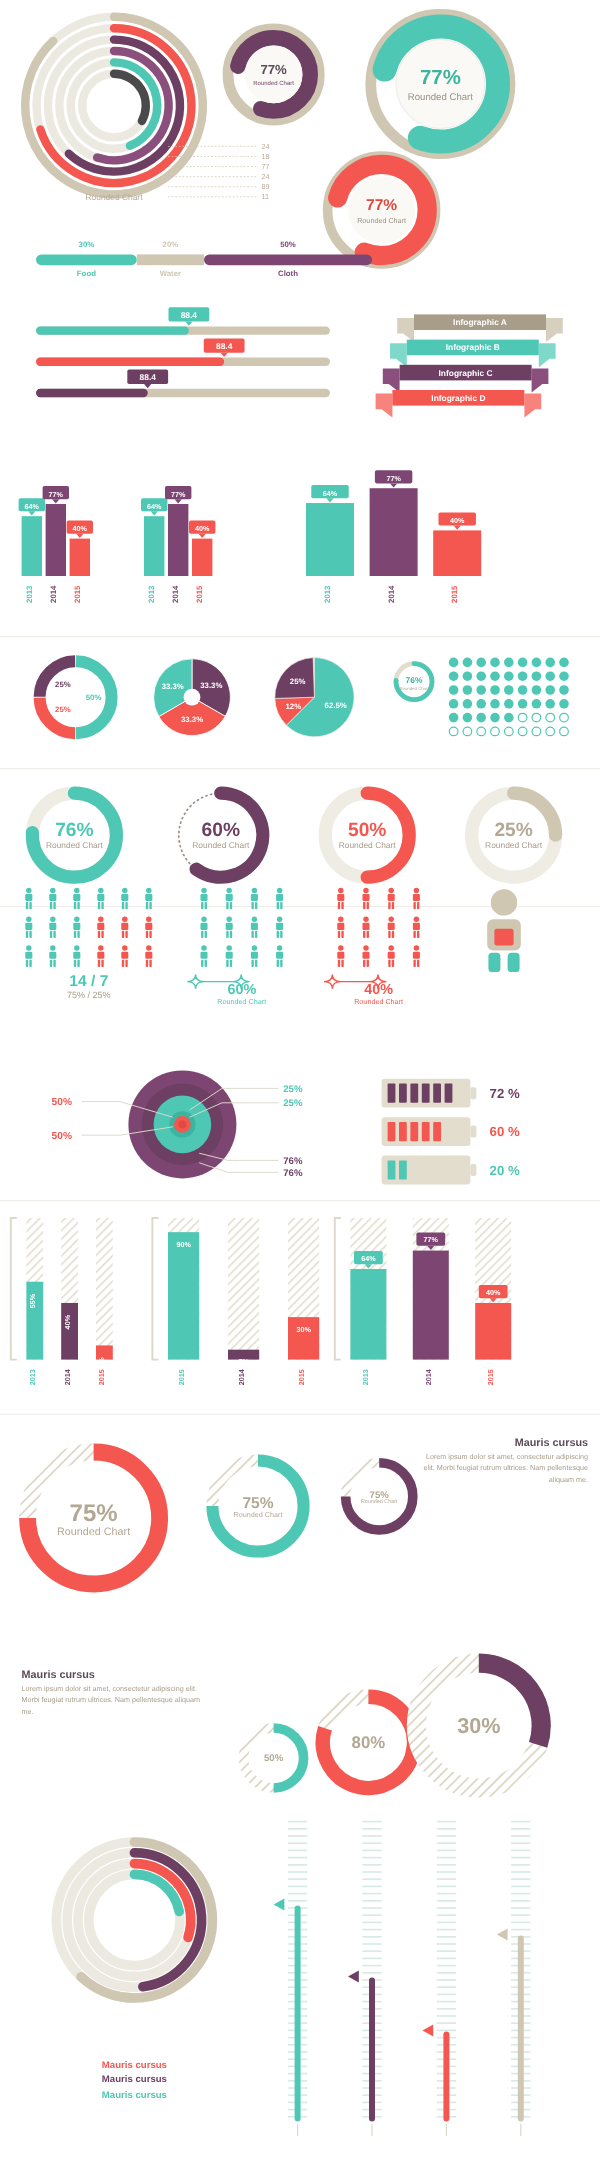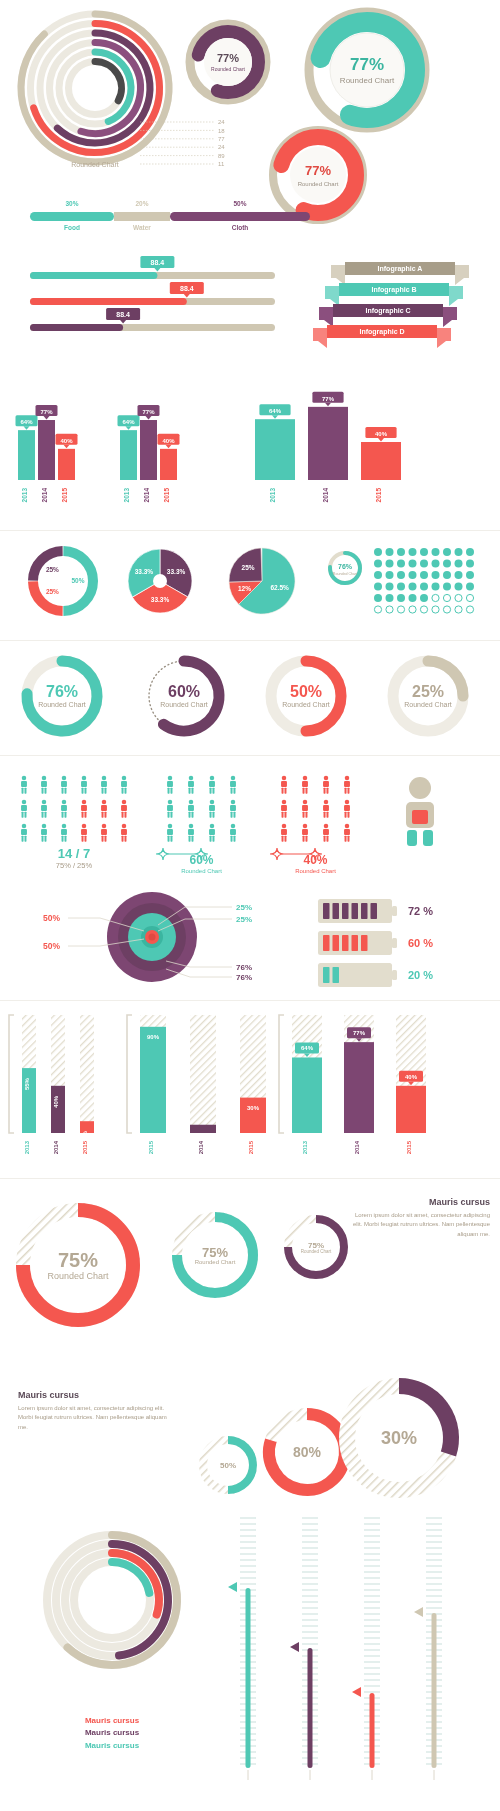--- a/index.html
+++ b/index.html
@@ -296,21 +296,21 @@
         <circle cx="428" cy="50" r="35" fill="none" stroke="#efece4" stroke-width="11"></circle>
         <path d="M428 15 A35 35 0 0 1 463 50" fill="none" stroke="#cfc7b2" stroke-width="11" stroke-linecap="round"></path>
         <text x="428" y="51" text-anchor="middle" font-size="16" fill="#b4a894" font-weight="bold" class="t ">25%</text>
         <text x="428" y="61" text-anchor="middle" font-size="7" fill="#a89c89" class="t ">Rounded Chart</text>
       </g>
   </svg>
 </div>
 
 <div class="divider" style="top:755px;"></div>
 
-<div class="sec" style="top:760px;height:125px;">
+<div class="sec" style="top:724px;height:125px;">
   <svg width="500" height="125" viewBox="0 0 500 125">
     <g id="peoplegrid">
         <circle cx="24" cy="18" r="2.28" fill="#4ec8b4"></circle>
         <rect x="21.055" y="21.04" width="5.89" height="5.89" fill="#4ec8b4" rx="1.045"></rect>
         <rect x="21.53" y="27.689999999999998" width="1.9949999999999999" height="6.08" fill="#4ec8b4" rx="0.6649999999999999"></rect>
         <rect x="24.475" y="27.689999999999998" width="1.9949999999999999" height="6.08" fill="#4ec8b4" rx="0.6649999999999999"></rect>
         <circle cx="44" cy="18" r="2.28" fill="#4ec8b4"></circle>
         <rect x="41.055" y="21.04" width="5.89" height="5.89" fill="#4ec8b4" rx="1.045"></rect>
         <rect x="41.53" y="27.689999999999998" width="1.9949999999999999" height="6.08" fill="#4ec8b4" rx="0.6649999999999999"></rect>
         <rect x="44.475" y="27.689999999999998" width="1.9949999999999999" height="6.08" fill="#4ec8b4" rx="0.6649999999999999"></rect>

